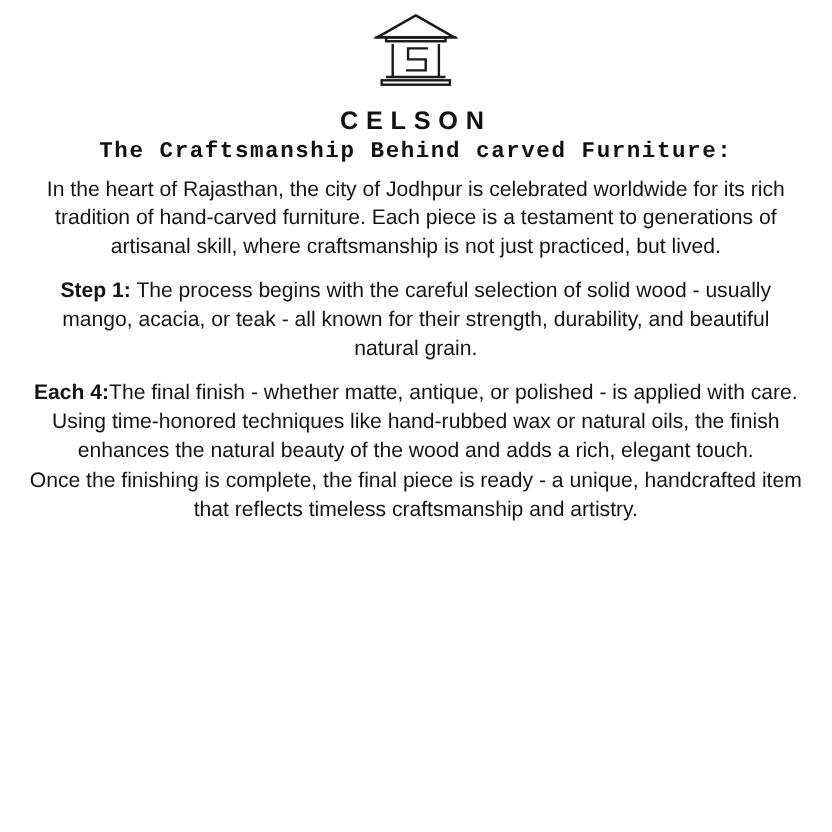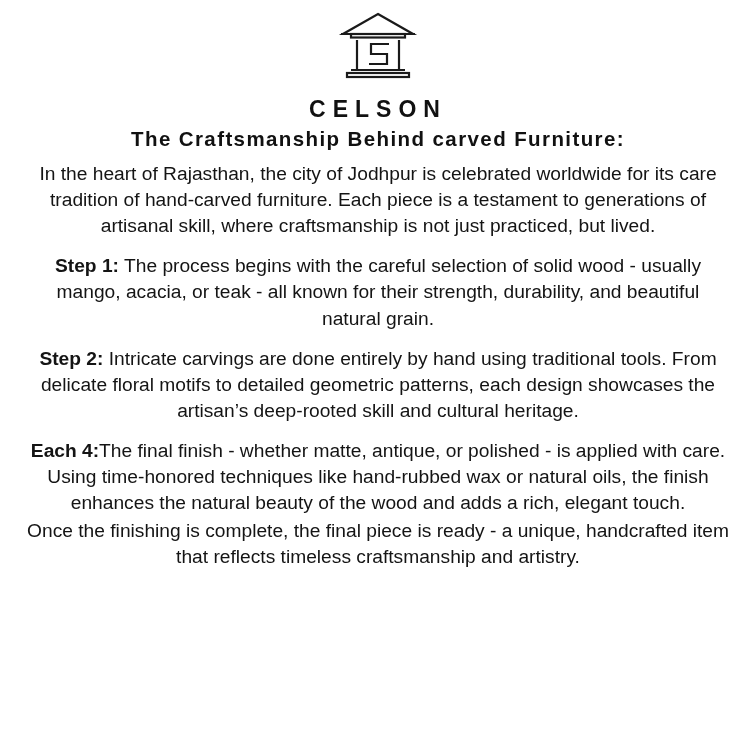--- a/index.html
+++ b/index.html
@@ -40,20 +40,21 @@
     color: #111111;
   }
   .headline {
     font-size: 20.5px;
     font-weight: bold;
     letter-spacing: 1.4px;
     text-align: center;
     margin-bottom: 10px;
     color: #111111;
     white-space: nowrap;
+    font-family: Liberation Mono, monospace;
   }
   .para {
     font-size: 19.2px;
     line-height: 1.36;
     text-align: center;
     margin: 0 0 14px 0;
     width: 706px;
     color: #141414;
   }
   .para:last-child {
@@ -85,30 +86,27 @@
         <path d="M54 34 L36 34 L36 44 L52 44 L52 54 L34 54"></path>
       </g>
     </svg>
   </div>
 
   <div class="brand">CELSON</div>
 
   <div class="headline">The Craftsmanship Behind carved Furniture:</div>
 
   <p class="para">
-    <span>In the heart of Rajasthan, the city of Jodhpur is celebrated worldwide for its care tradition of hand-carved furniture. Each piece is a testament to generations of artisanal skill, where craftsmanship is not just practiced, but lived.</span>
+    <span>In the heart of Rajasthan, the city of Jodhpur is celebrated worldwide for its rich tradition of hand-carved furniture. Each piece is a testament to generations of artisanal skill, where craftsmanship is not just practiced, but lived.</span>
   </p>
 
   <p class="para">
     <span class="step-label">Step 1:</span><span>  The process begins with the careful selection of solid wood - usually mango, acacia, or teak - all known for their strength, durability, and beautiful natural grain.</span>
   </p>
 
-  <p class="para">
-    <span class="step-label">Step 2:</span><span> Intricate carvings are done entirely by hand using traditional tools. From delicate floral motifs to detailed geometric patterns, each design showcases the artisan’s deep-rooted skill and cultural heritage.</span>
-  </p>
 
 
   <p class="para tight">
     <span class="step-label">Each 4:</span><span>The final finish - whether matte, antique, or polished - is applied with care. Using time-honored techniques like hand-rubbed wax or natural oils, the finish enhances the natural beauty of the wood and adds a rich, elegant touch.</span>
   </p>
 
   <p class="para">
     <span>Once the finishing is complete, the final piece is ready - a unique, handcrafted item that reflects timeless craftsmanship and artistry.</span>
   </p>
 

